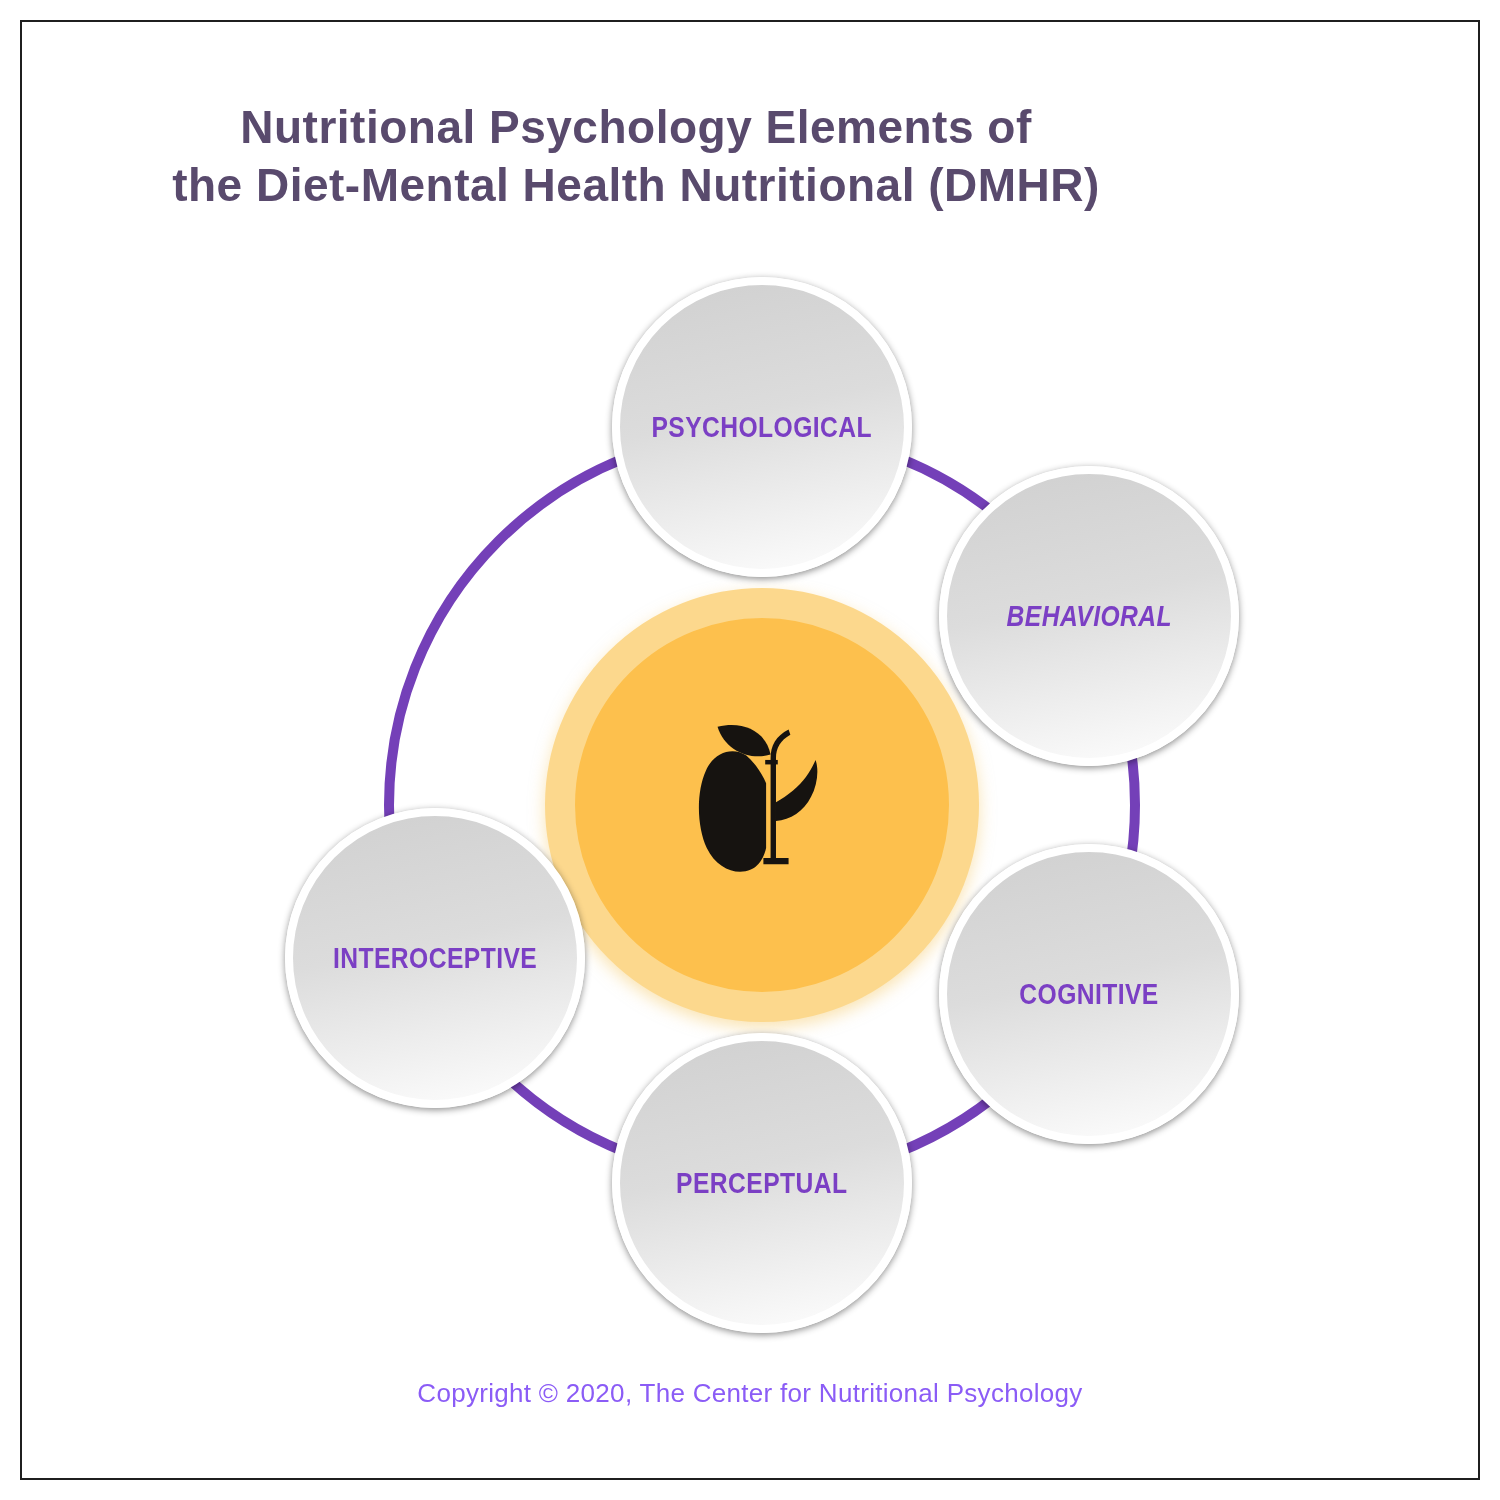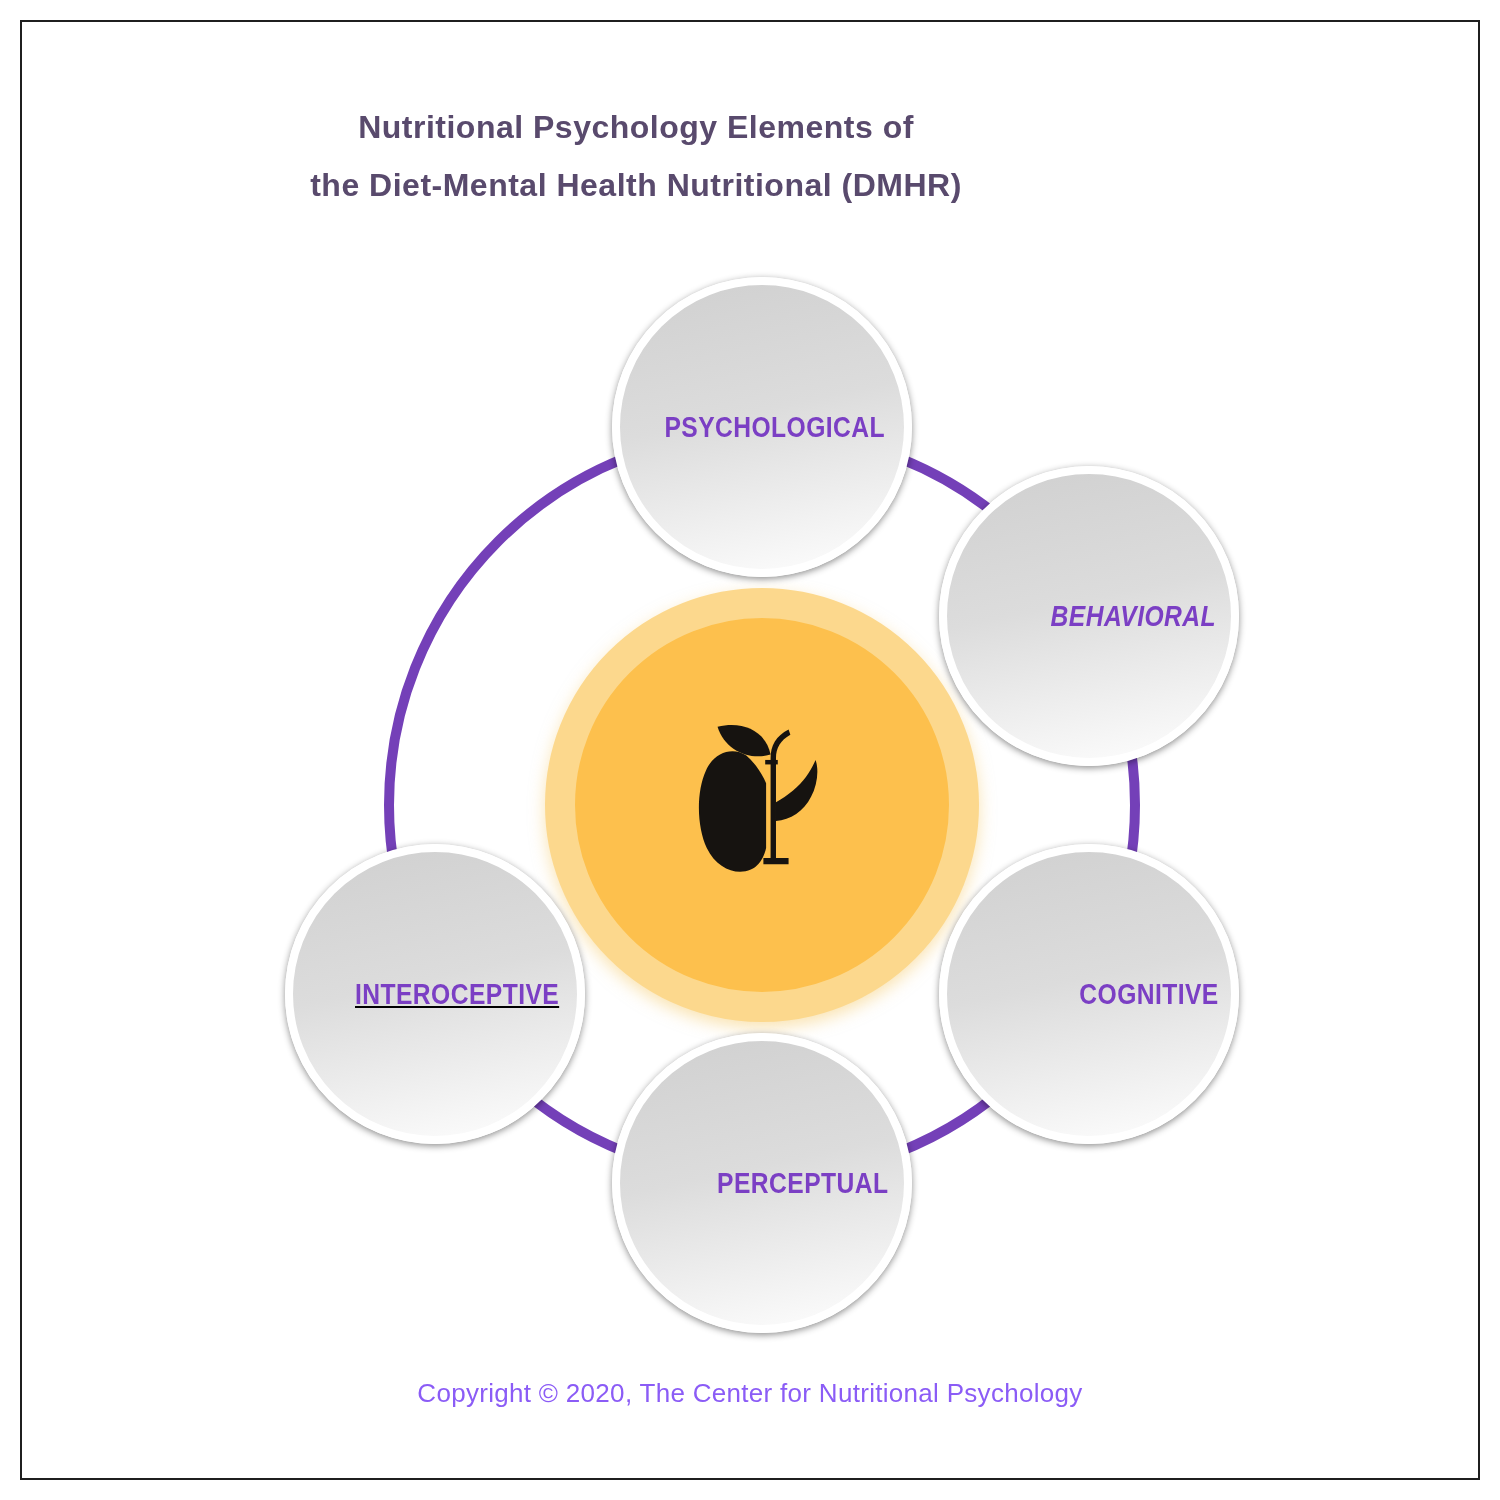--- a/index.html
+++ b/index.html
@@ -26,21 +26,21 @@
     border: 2px solid #1f1f1f;
     pointer-events: none;
   }
   .title {
     position: absolute;
     top: 98px;
     left: 0;
     width: 1272px;
     text-align: center;
     color: #594a6d;
-    font-size: 32px;
+    font-size: 46px;
     font-weight: bold;
     line-height: 58px;
     letter-spacing: 0.5px;
   }
   .connector-ring {
     position: absolute;
     left: 384px;
     top: 427px;
     width: 756px;
     height: 756px;
@@ -72,37 +72,37 @@
     position: absolute;
     width: 284px;
     height: 284px;
     border: 8px solid #ffffff;
     border-radius: 50%;
     background: linear-gradient(168deg, #d1d1d1 4%, #dcdcdc 45%, #fdfdfd 98%);
     box-shadow: 0 2px 7px rgba(0, 0, 0, 0.45);
     z-index: 3;
     display: flex;
     align-items: center;
-    justify-content: flex-end;
+    justify-content: center;
   }
   .node-label {
     display: inline-block;
     color: #7b3fc4;
     font-size: 29px;
     font-weight: bold;
     letter-spacing: 0.5px;
     transform: scaleX(0.85);
     transform-origin: center;
     white-space: nowrap;
   }
   .node-psychological { left: 612px; top: 277px; }
   .node-behavioral    { left: 939px; top: 466px; font-style: italic; }
   .node-cognitive     { left: 939px; top: 844px; }
   .node-perceptual    { left: 612px; top: 1033px; }
-  .node-interoceptive { left: 285px; top: 844px; text-decoration: underline; }
+  .node-interoceptive { left: 285px; top: 808px; }
   .node-psychosocial  { left: 285px; top: 466px; }
   .copyright {
     position: absolute;
     top: 1378px;
     left: 0;
     width: 1500px;
     text-align: center;
     color: #8b5cf6;
     font-size: 26px;
     font-weight: normal;

